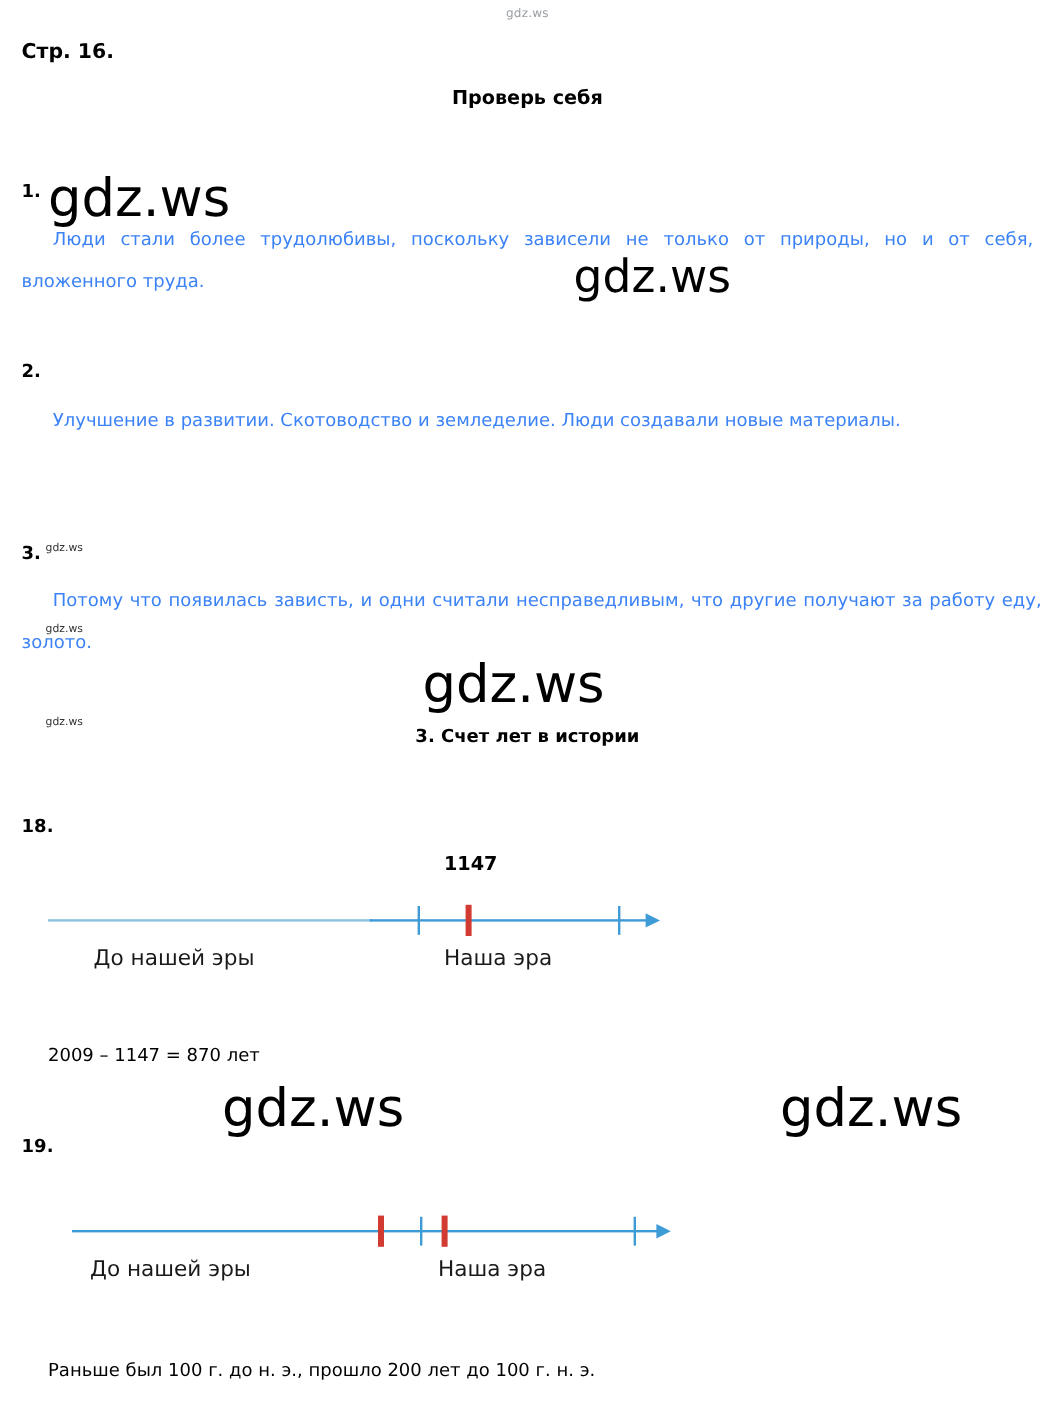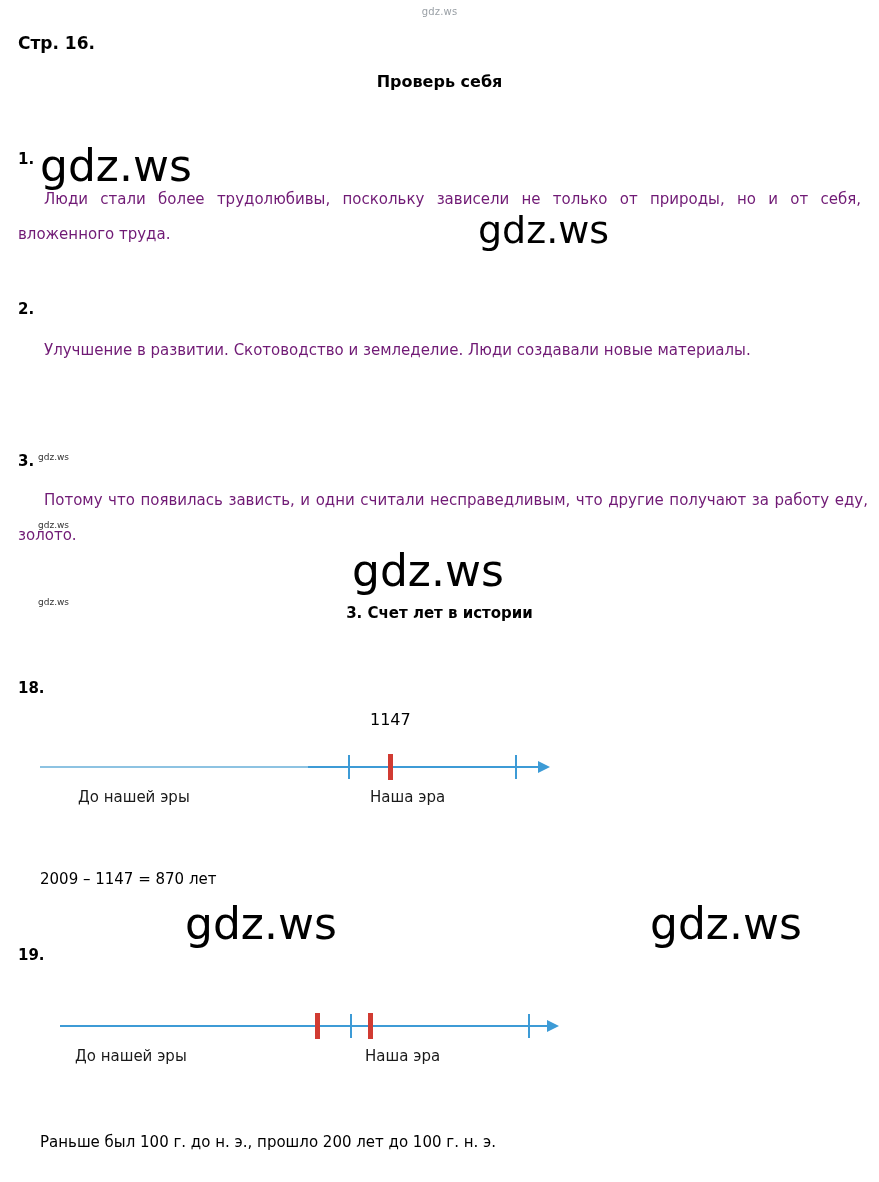--- a/index.html
+++ b/index.html
@@ -56,21 +56,21 @@
     position: absolute;
     left: 18px;
     font-size: 15px;
     font-weight: bold;
   }
 
   .para {
     position: absolute;
     font-size: 15px;
     line-height: 35px;
-    color: #701a75;
+    color: #3b82f6;
   }
   .para.justify {
     text-align: justify;
   }
   .indent {
     text-indent: 26px;
   }
 
   .section-title {
     position: absolute;
@@ -124,28 +124,28 @@
   }
   .tick-red {
     position: absolute;
     width: 5px;
     height: 26px;
     background: #d13b32;
     top: -12px;
   }
   .tl-label {
     position: absolute;
-    font-size: 15px;
+    font-size: 18px;
     color: #1a1a1a;
     white-space: nowrap;
   }
   .tl-year {
     position: absolute;
     font-size: 16px;
-    font-weight: normal;
+    font-weight: bold;
     white-space: nowrap;
   }
   .eq {
     position: absolute;
     font-size: 15px;
   }
 </style>
 </head>
 <body>
 

